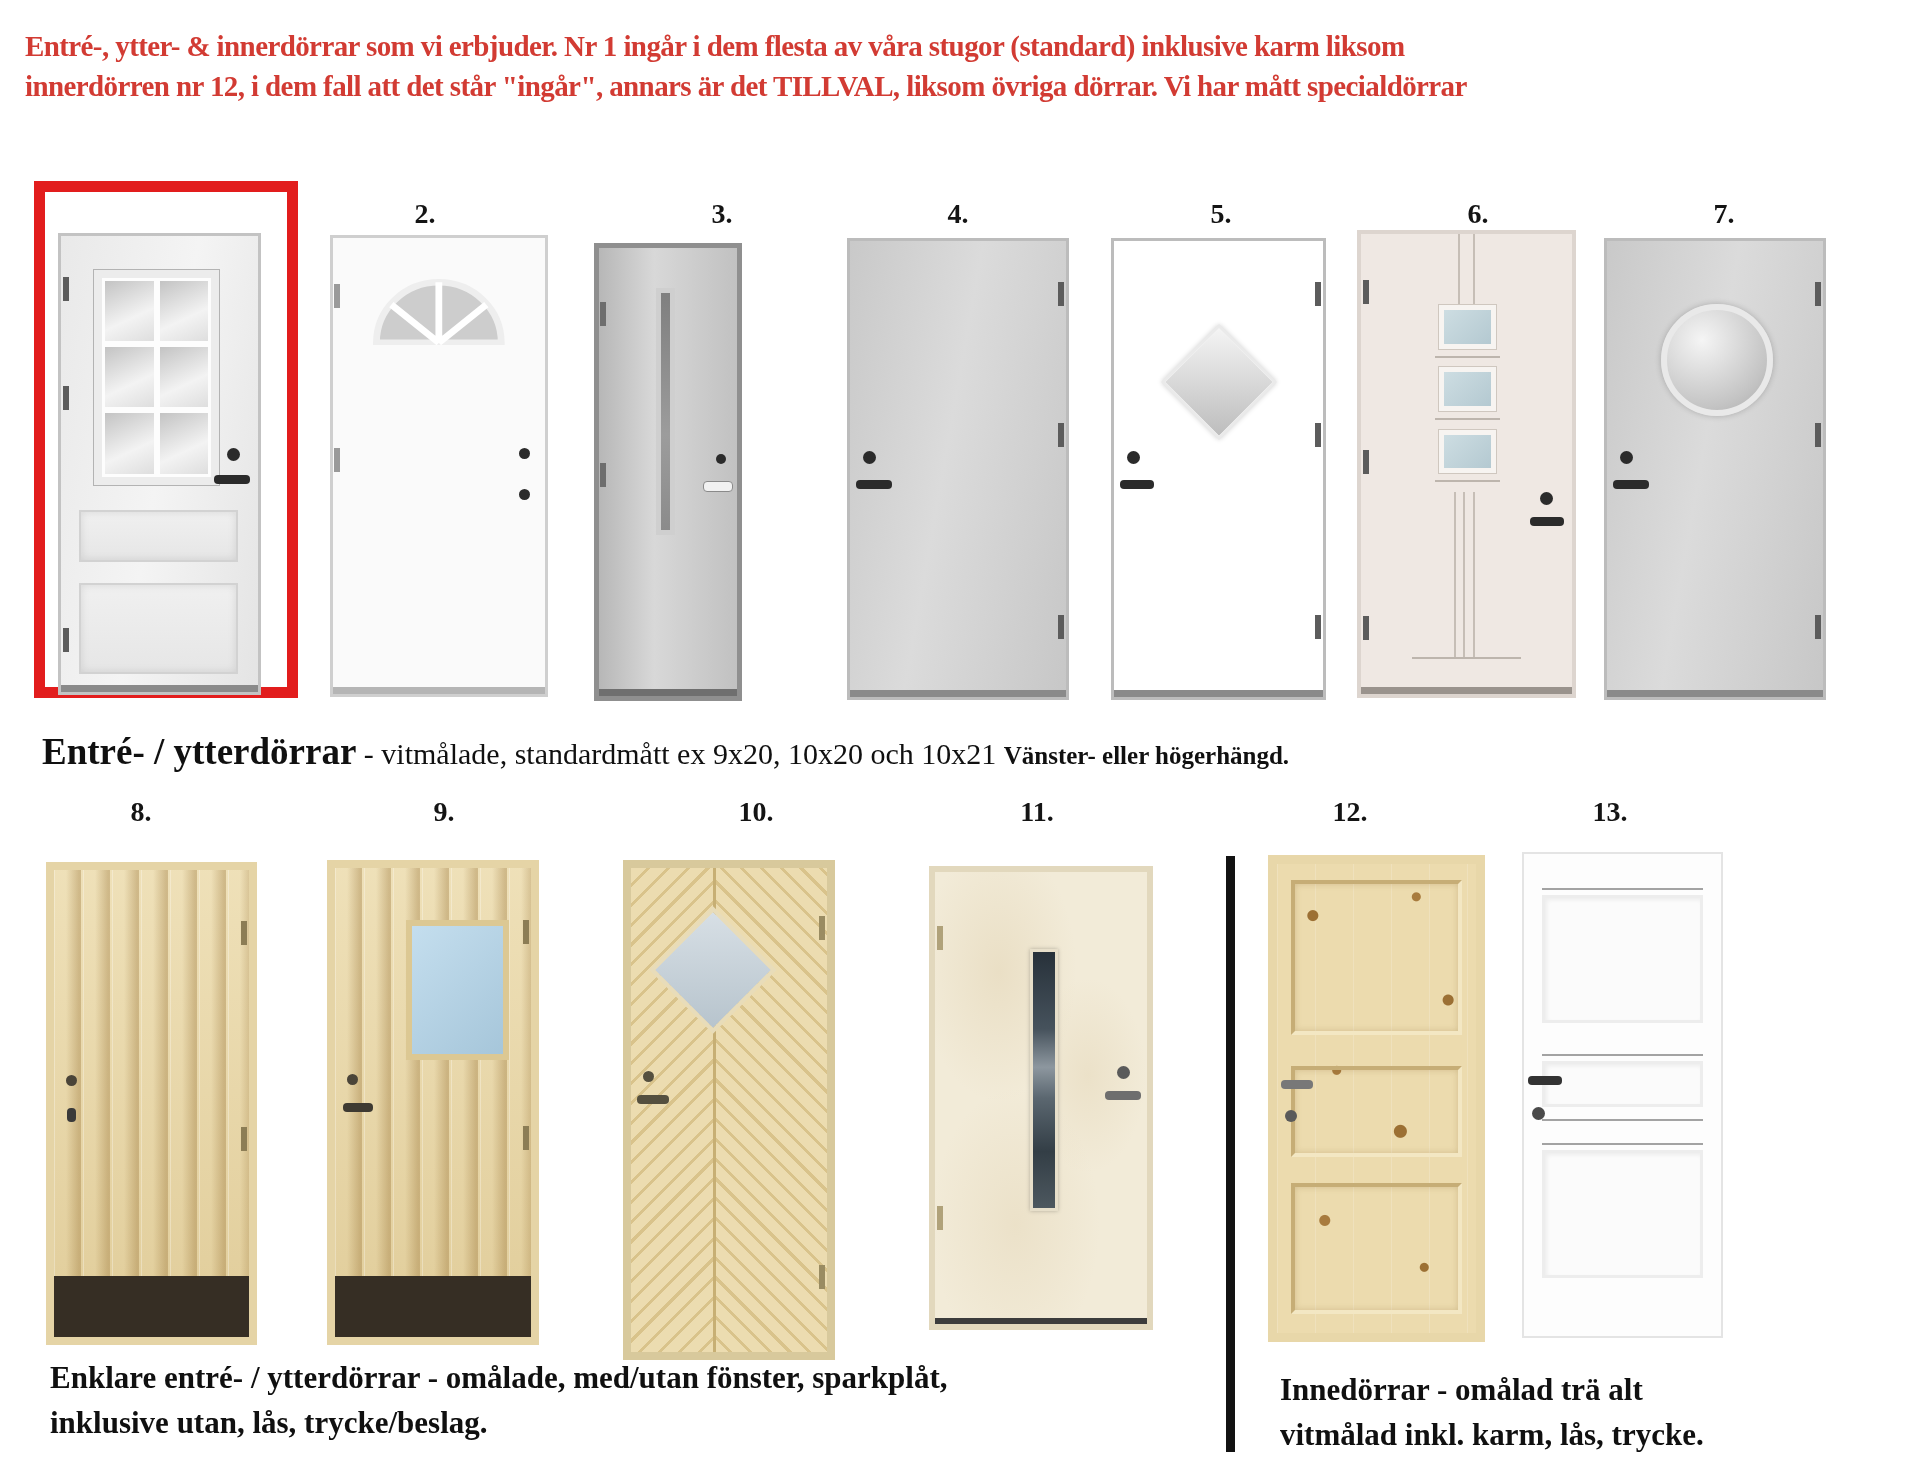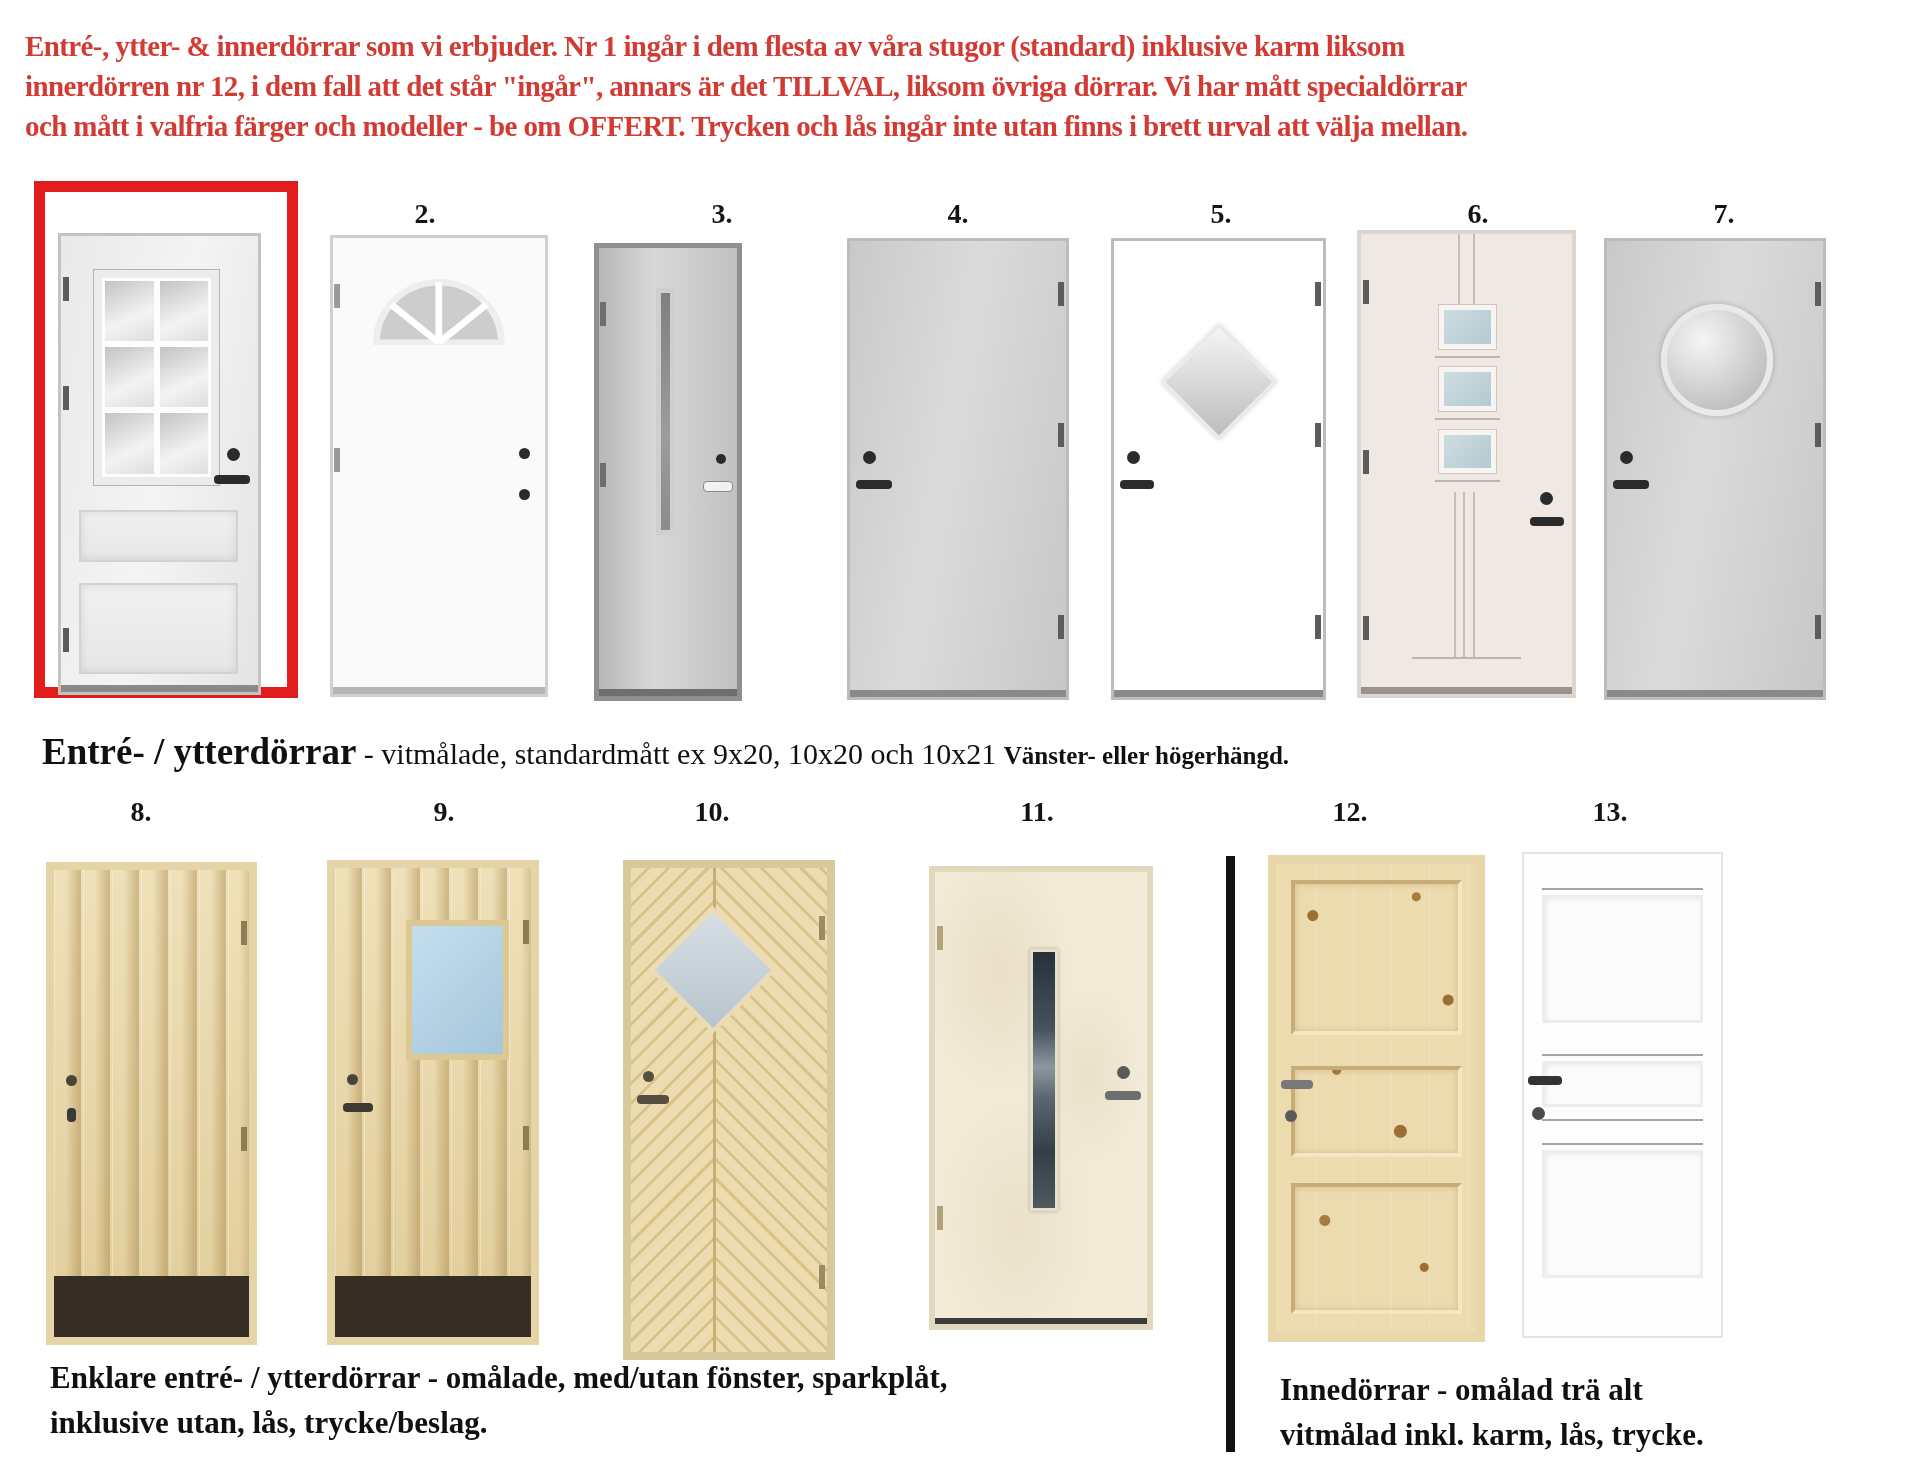--- a/index.html
+++ b/index.html
@@ -113,21 +113,20 @@
   .divider{position:absolute;background:var(--divider,#121212);}
 </style>
 </head>
 <body>
 
 <div id="canvas">
 
   <div class="header">
     <div>Entré-, ytter- &amp; innerdörrar som vi erbjuder. Nr 1 ingår i dem flesta av våra stugor (standard) inklusive karm liksom</div>
     <div>innerdörren nr 12, i dem fall att det står "ingår", annars är det TILLVAL, liksom övriga dörrar. Vi har mått specialdörrar</div>
-    <div>och mått i valfria färger och modeller - be om OFFERT. Trycken och lås ingår inte utan finns i brett urval att välja mellan.</div>
   </div>
 
   <div class="doornum" style="left:164px;top:198px;">1.</div>
   <div class="doornum" style="left:425px;top:198px;">2.</div>
   <div class="doornum" style="left:722px;top:198px;">3.</div>
   <div class="doornum" style="left:958px;top:198px;">4.</div>
   <div class="doornum" style="left:1221px;top:198px;">5.</div>
   <div class="doornum" style="left:1478px;top:198px;">6.</div>
   <div class="doornum" style="left:1724px;top:198px;">7.</div>
 
@@ -221,21 +220,21 @@
     <span class="hinge" style="right:2px;top:82%;"></span>
     <div class="sill"></div>
   </div>
 
   <div class="cap1">
     <span class="t">Entré- / ytterdörrar</span><span class="d"> - vitmålade, standardmått ex 9x20, 10x20 och 10x21  </span><span class="n">Vänster- eller högerhängd.</span>
   </div>
 
   <div class="doornum" style="left:141px;top:796px;">8.</div>
   <div class="doornum" style="left:444px;top:796px;">9.</div>
-  <div class="doornum" style="left:712px;top:796px;">10.</div>
+  <div class="doornum" style="left:756px;top:796px;">10.</div>
   <div class="doornum" style="left:1037px;top:796px;">11.</div>
   <div class="doornum" style="left:1350px;top:796px;">12.</div>
   <div class="doornum" style="left:1610px;top:796px;">13.</div>
 
   <div class="cell pine-frame" style="left:46px;top:862px;width:211px;height:483px;">
     <div class="pine"></div>
     <span class="knob" style="left:6%;top:44%;width:11px;height:11px;background:#4a4438;"></span>
     <span class="keyhole" style="left:6.5%;top:51%;"></span>
     <span class="hinge" style="right:2px;top:11%;background:#8c7d55;"></span>
     <span class="hinge" style="right:2px;top:55%;background:#8c7d55;"></span>

